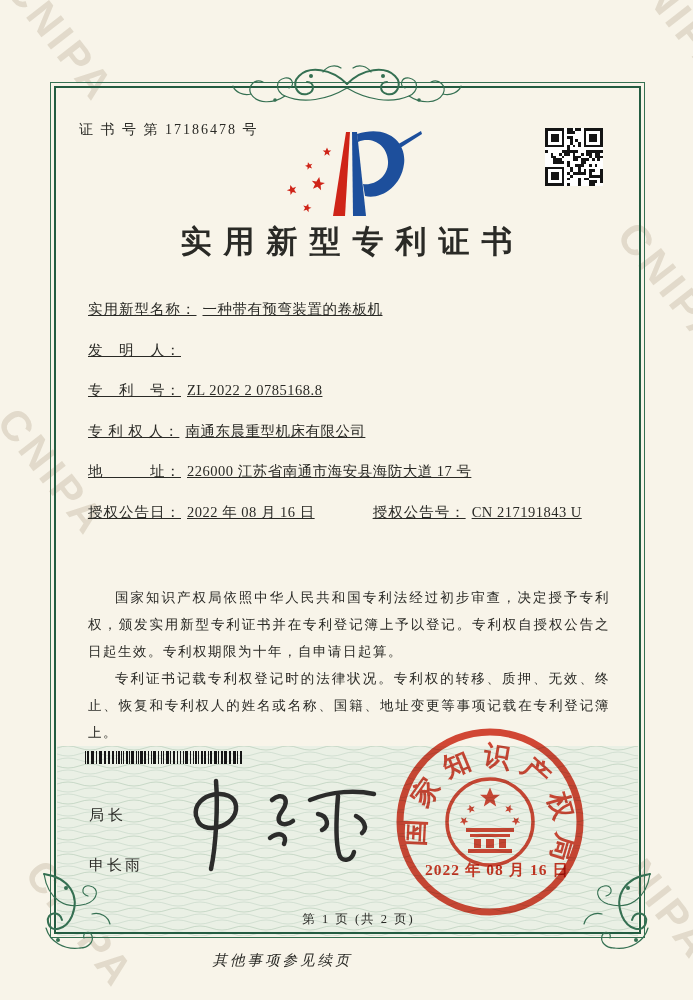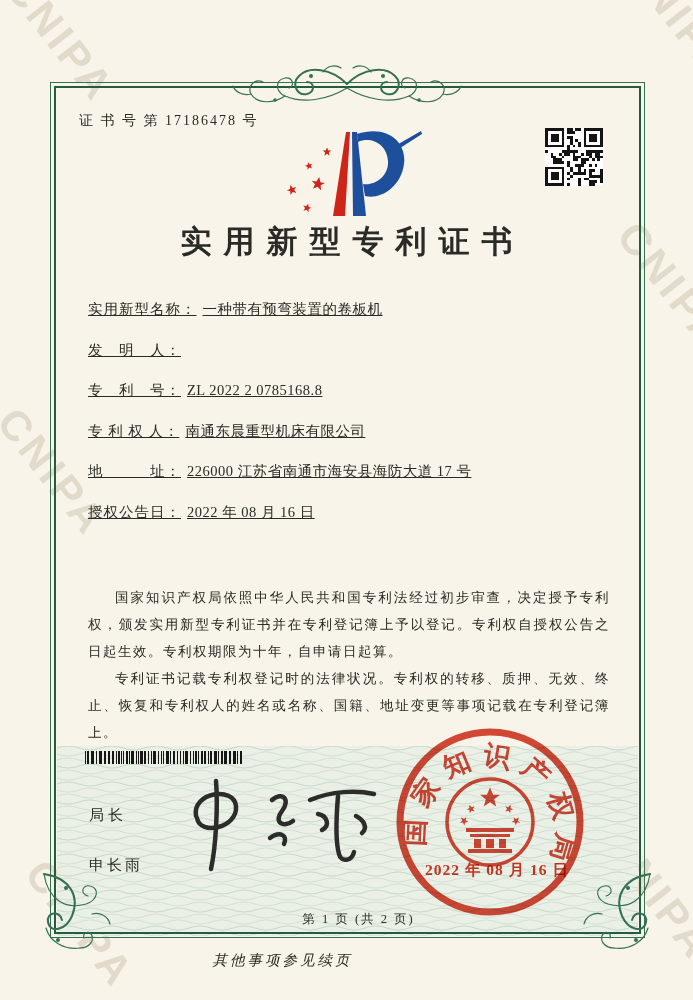--- a/index.html
+++ b/index.html
@@ -40,21 +40,21 @@
     content:'';position:absolute;inset:3px;border:2.5px solid var(--green);
   }
   .band{
     position:absolute;left:57px;top:746px;width:581px;height:190px;z-index:1;
   }
   .ornament{position:absolute;z-index:3;}
   #orn-top{left:227px;top:54px;width:240px;height:56px;}
   #orn-bl{left:36px;top:866px;width:92px;height:92px;}
   #orn-br{left:566px;top:866px;width:92px;height:92px;transform:scaleX(-1);}
   .cert-no{
-    position:absolute;left:79px;top:112px;z-index:4;
+    position:absolute;left:79px;top:121px;z-index:4;
     font-size:14px;letter-spacing:2px;
   }
   #logo{position:absolute;left:271px;top:126px;width:152px;height:94px;z-index:4;}
   #qr{position:absolute;left:545px;top:128px;width:58px;height:58px;z-index:4;background:#fff;}
   .title{
     position:absolute;left:0;top:221px;width:693px;z-index:4;
     text-align:center;font-size:31px;font-weight:bold;
     letter-spacing:12px;text-indent:12px;
   }
   .fields{position:absolute;left:88px;top:297px;width:540px;z-index:4;font-size:14.5px;text-decoration:underline;}
@@ -430,20 +430,24 @@
     <span class="flabel">专 利 权 人：</span>
     <span class="fvalue">南通东晨重型机床有限公司</span>
   </div>
   <div class="frow">
     <span class="flabel">地　　　址：</span>
     <span class="fvalue">226000 江苏省南通市海安县海防大道 17 号</span>
   </div>
   <div class="frow double">
     <span class="flabel">授权公告日：</span>
     <span class="fvalue">2022 年 08 月 16 日</span>
+    <span class="pair2">
+      <span class="flabel">授权公告号：</span>
+      <span class="fvalue">CN 217191843 U</span>
+    </span>
   </div>
 </div>
 
 <div class="paras">
   <p>国家知识产权局依照中华人民共和国专利法经过初步审查，决定授予专利权，颁发实用新型专利证书并在专利登记簿上予以登记。专利权自授权公告之日起生效。专利权期限为十年，自申请日起算。</p>
   <p>专利证书记载专利权登记时的法律状况。专利权的转移、质押、无效、终止、恢复和专利权人的姓名或名称、国籍、地址变更等事项记载在专利登记簿上。</p>
 </div>
 
 <svg id="barcode" viewBox="0 0 158 13" preserveAspectRatio="none">
     <rect x="0" y="0" width="1" height="13" fill="#161616"></rect>

